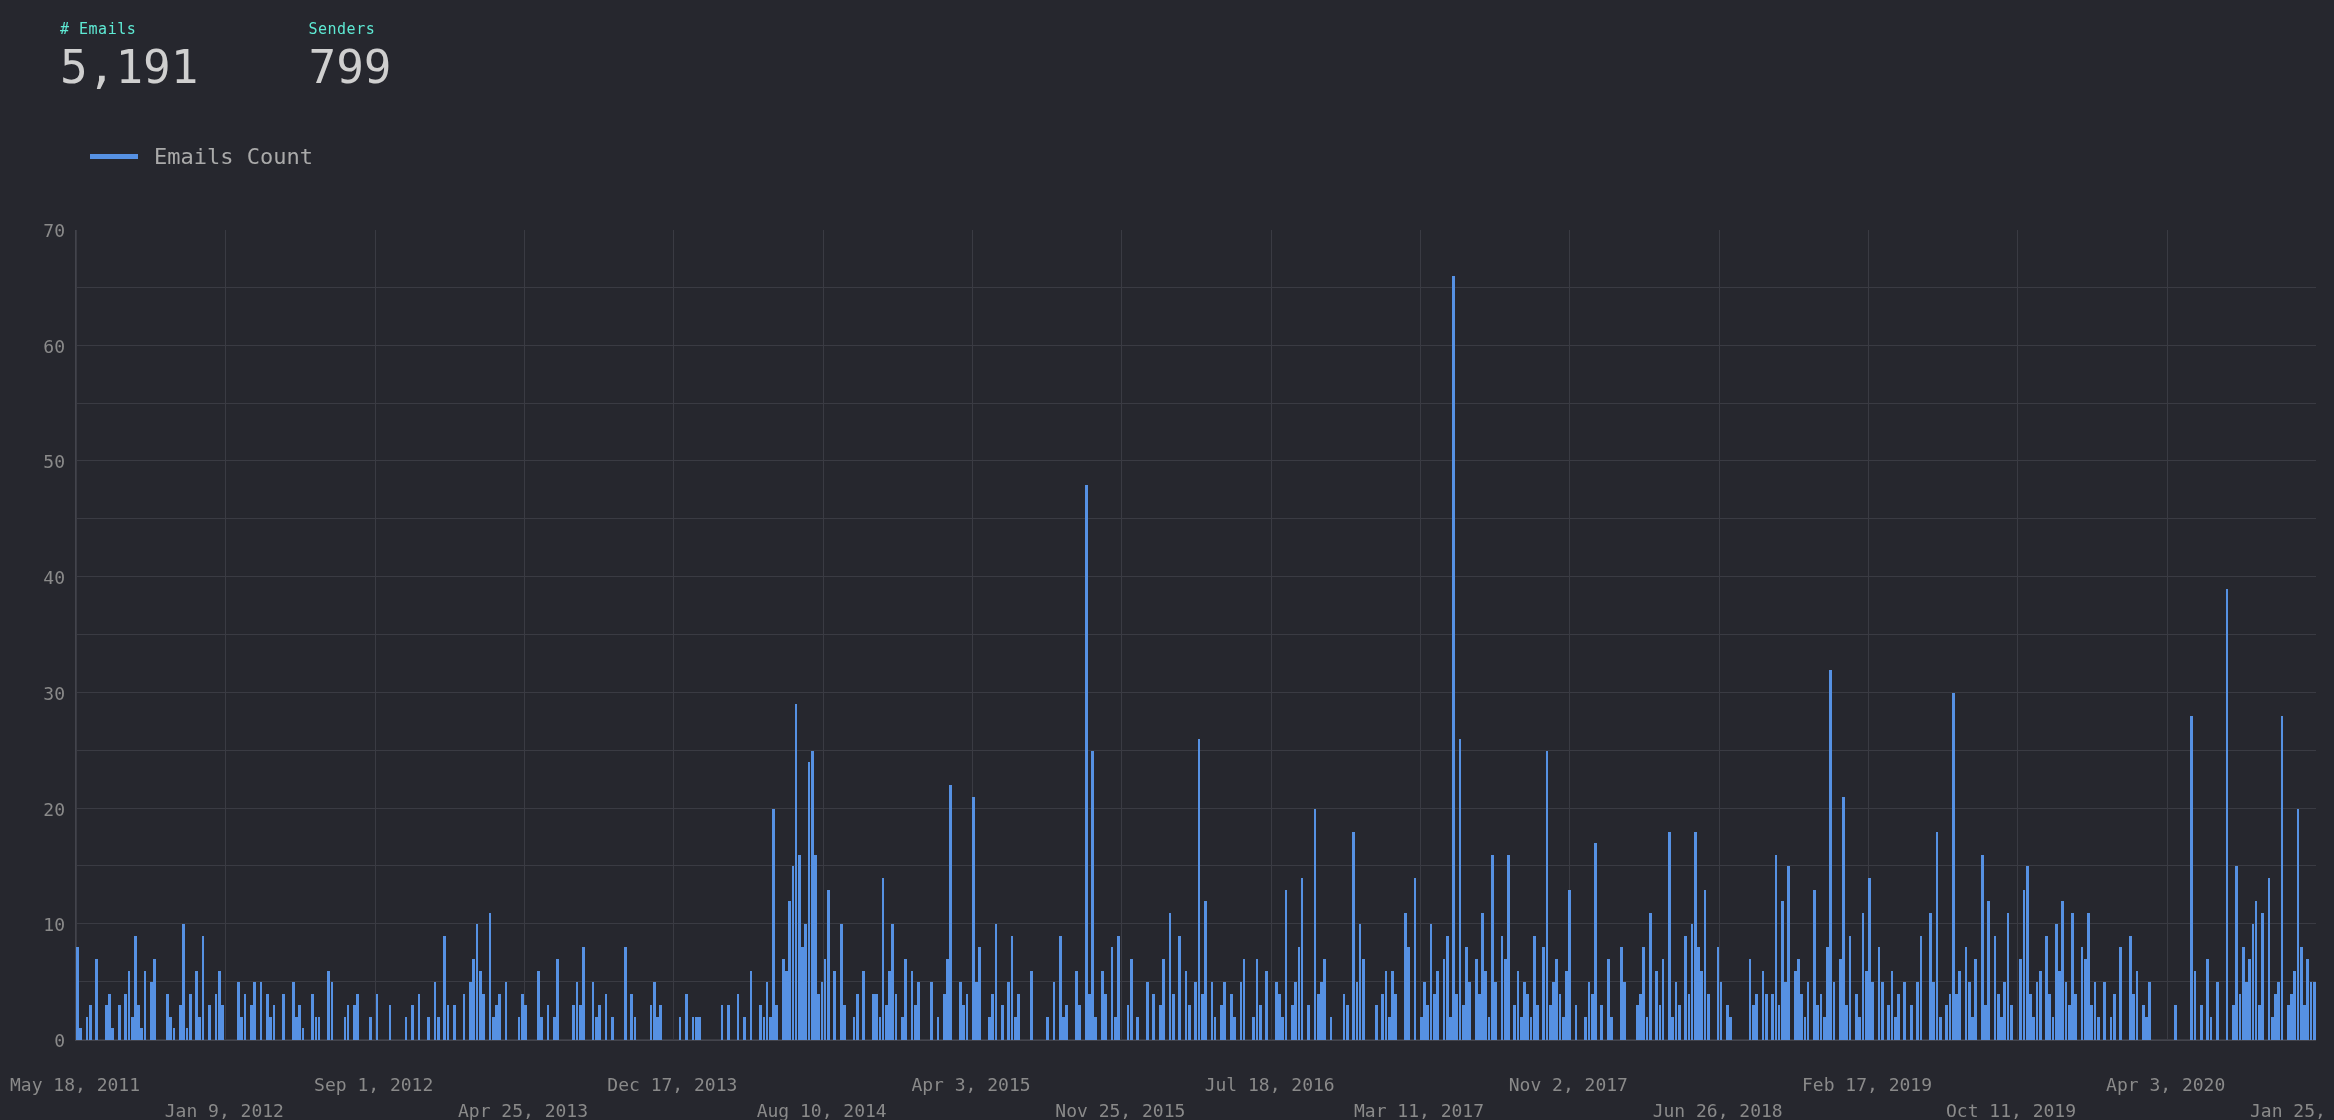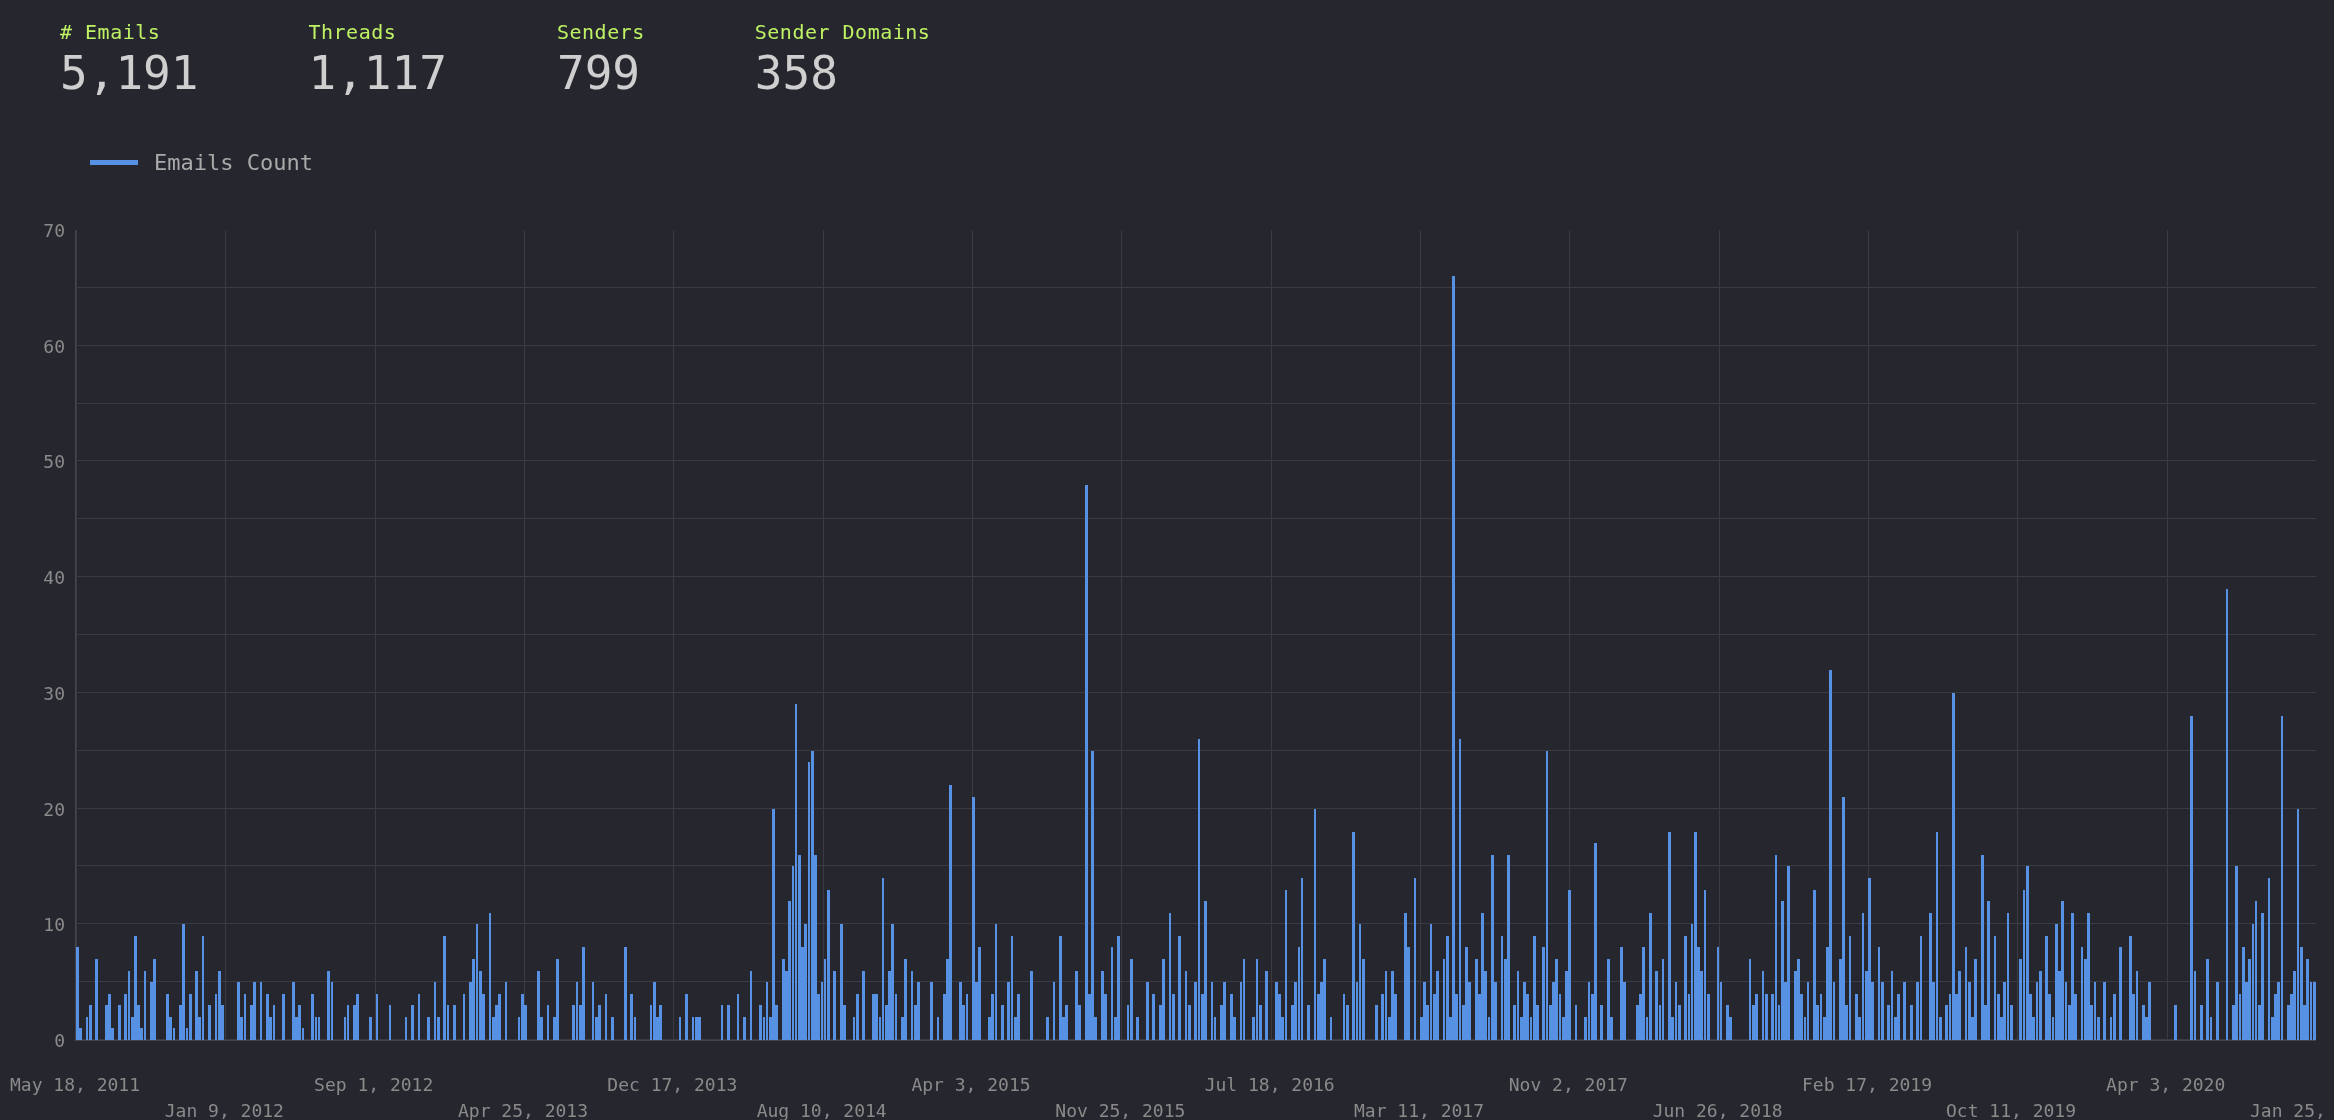--- a/index.html
+++ b/index.html
@@ -17,22 +17,22 @@
   .stat-row {
     display: flex;
     gap: 110px;
     padding: 20px 0 0 60px;
   }
   .stat {
     display: flex;
     flex-direction: column;
   }
   .stat-label {
-    font-size: 20px;
-    color: #bef264;
+    font-size: 15px;
+    color: #5eead4;
     letter-spacing: 0.5px;
   }
   .stat-value {
     font-size: 46px;
     color: #cfcfcf;
     margin-top: 2px;
   }
 
   
   .legend {
@@ -117,30 +117,22 @@
 </style>
 </head>
 <body>
 
 <div class="stat-row">
   <div class="stat">
     <span class="stat-label"># Emails</span>
     <span class="stat-value">5,191</span>
   </div>
   <div class="stat">
-    <span class="stat-label">Threads</span>
-    <span class="stat-value">1,117</span>
-  </div>
-  <div class="stat">
     <span class="stat-label">Senders</span>
     <span class="stat-value">799</span>
-  </div>
-  <div class="stat">
-    <span class="stat-label">Sender Domains</span>
-    <span class="stat-value">358</span>
   </div>
 </div>
 
 <div class="legend">
   <span class="legend-swatch" style="background: rgb(86, 145, 227);"></span>
   <span>Emails Count</span>
 </div>
 
 <div class="chart-wrap">
   <div class="y-axis">

